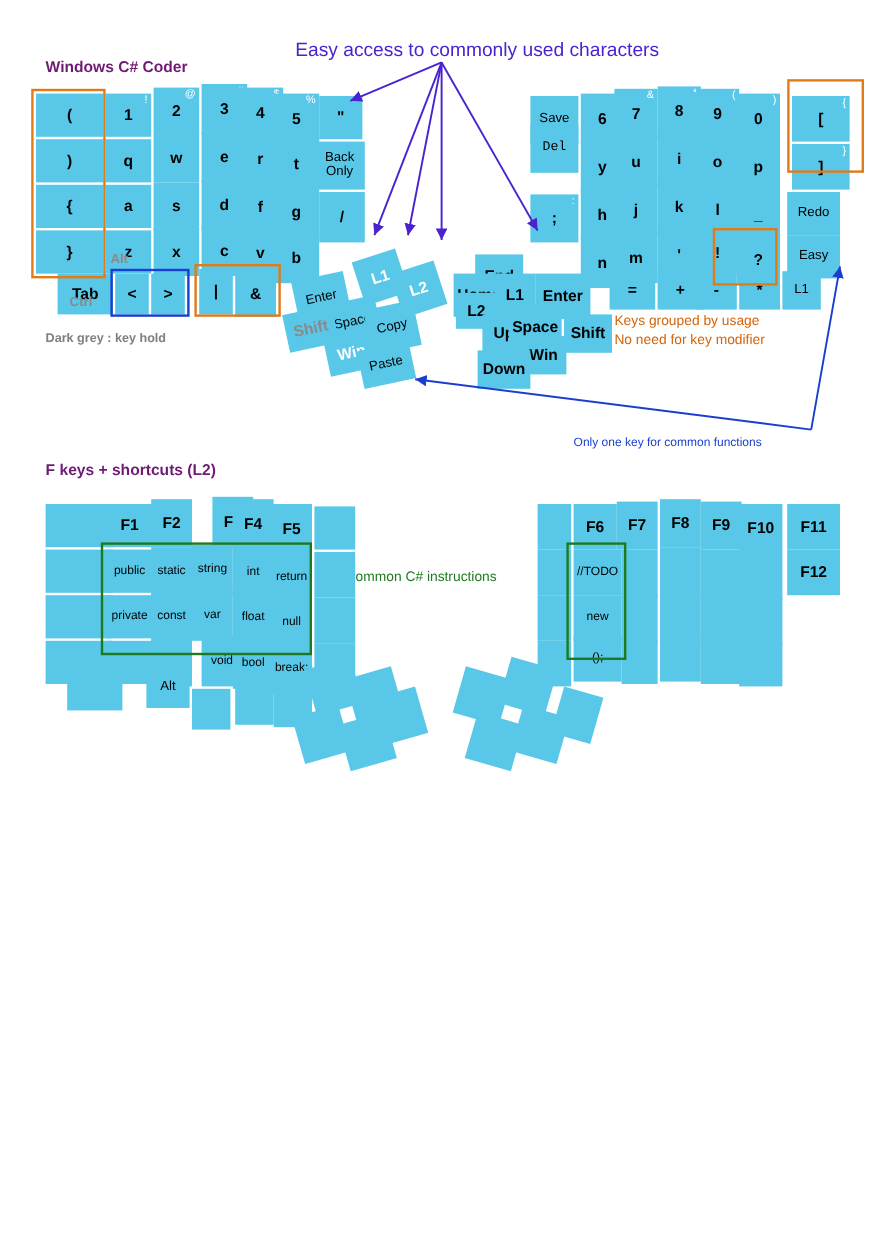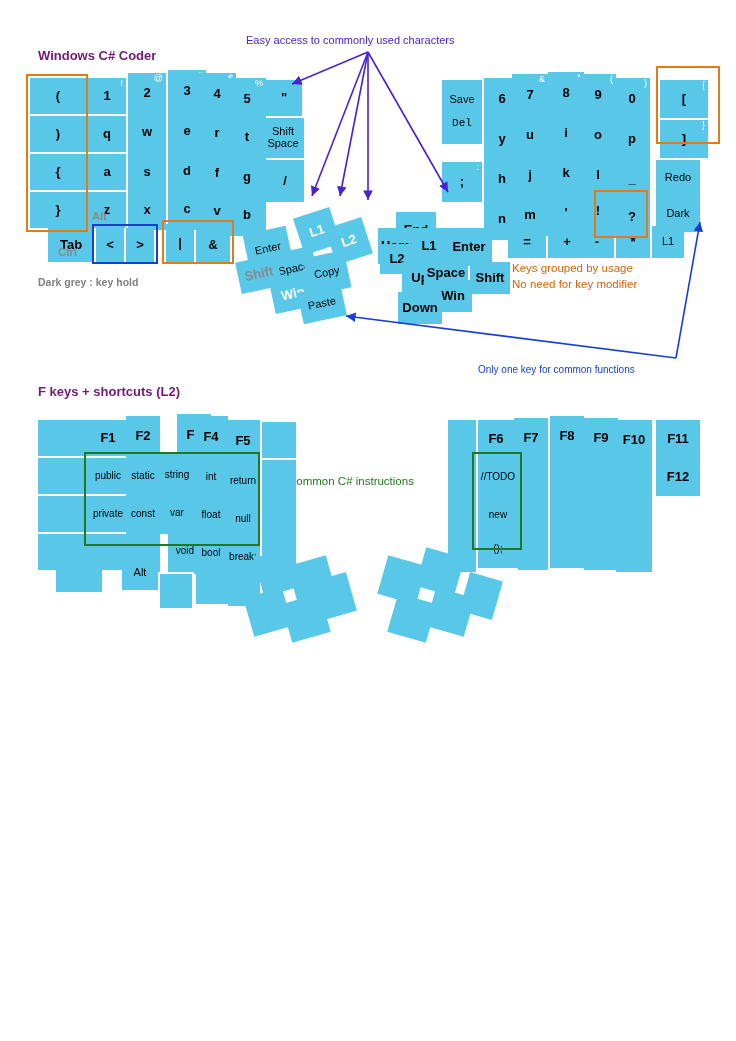--- a/index.html
+++ b/index.html
@@ -22,21 +22,21 @@
   }
   .abs { position: absolute; }
 
   .title {
     font-size: 13px;
     font-weight: bold;
     color: #701a75;
     white-space: nowrap;
   }
   .note-purple {
-    font-size: 11px;
+    font-size: 16px;
     color: #4b22d0;
     white-space: nowrap;
   }
   .note-orange {
     font-size: 11.5px;
     color: #d4640a;
     white-space: nowrap;
   }
   .note-blue {
     font-size: 10px;
@@ -180,21 +180,21 @@
       <div class="key" style="left: 168px; top: 110px; width: 38px; height: 42px;">
         <span class="main">e</span>
       </div>
       <div class="key" style="left: 198px; top: 112px; width: 38px; height: 42px;">
         <span class="main">r</span>
       </div>
       <div class="key" style="left: 228px; top: 116px; width: 38px; height: 42px;">
         <span class="main">t</span>
       </div>
       <div class="key" style="left: 262px; top: 118px; width: 42px; height: 40px;">
-        <span class="small">Shift Space</span>
+        <span class="small">Back Only</span>
       </div>
       <div class="key" style="left: 30px; top: 154px; width: 56px; height: 36px;">
         <span class="main">{</span>
       </div>
       <div class="key" style="left: 88px; top: 154px; width: 38px; height: 36px;">
         <span class="main">a</span>
       </div>
       <div class="key" style="left: 128px; top: 152px; width: 38px; height: 40px;">
         <span class="main">s</span>
       </div>
@@ -325,21 +325,21 @@
       <div class="key" style="left: 548px; top: 192px; width: 36px; height: 42px;">
         <span class="main">'</span>
       </div>
       <div class="key" style="left: 580px; top: 194px; width: 36px; height: 34px;">
         <span class="main">!</span>
       </div>
       <div class="key" style="left: 614px; top: 198px; width: 36px; height: 38px;">
         <span class="main">?</span>
       </div>
       <div class="key" style="left: 656px; top: 196px; width: 44px; height: 36px;">
-        <span class="small">Dark</span>
+        <span class="small">Easy</span>
       </div>
       <div class="key" style="left: 508px; top: 226px; width: 38px; height: 32px;">
         <span class="main">=</span>
       </div>
       <div class="key" style="left: 548px; top: 226px; width: 38px; height: 32px;">
         <span class="main">+</span>
       </div>
       <div class="key" style="left: 580px; top: 226px; width: 34px; height: 32px;">
         <span class="main">-</span>
       </div>

